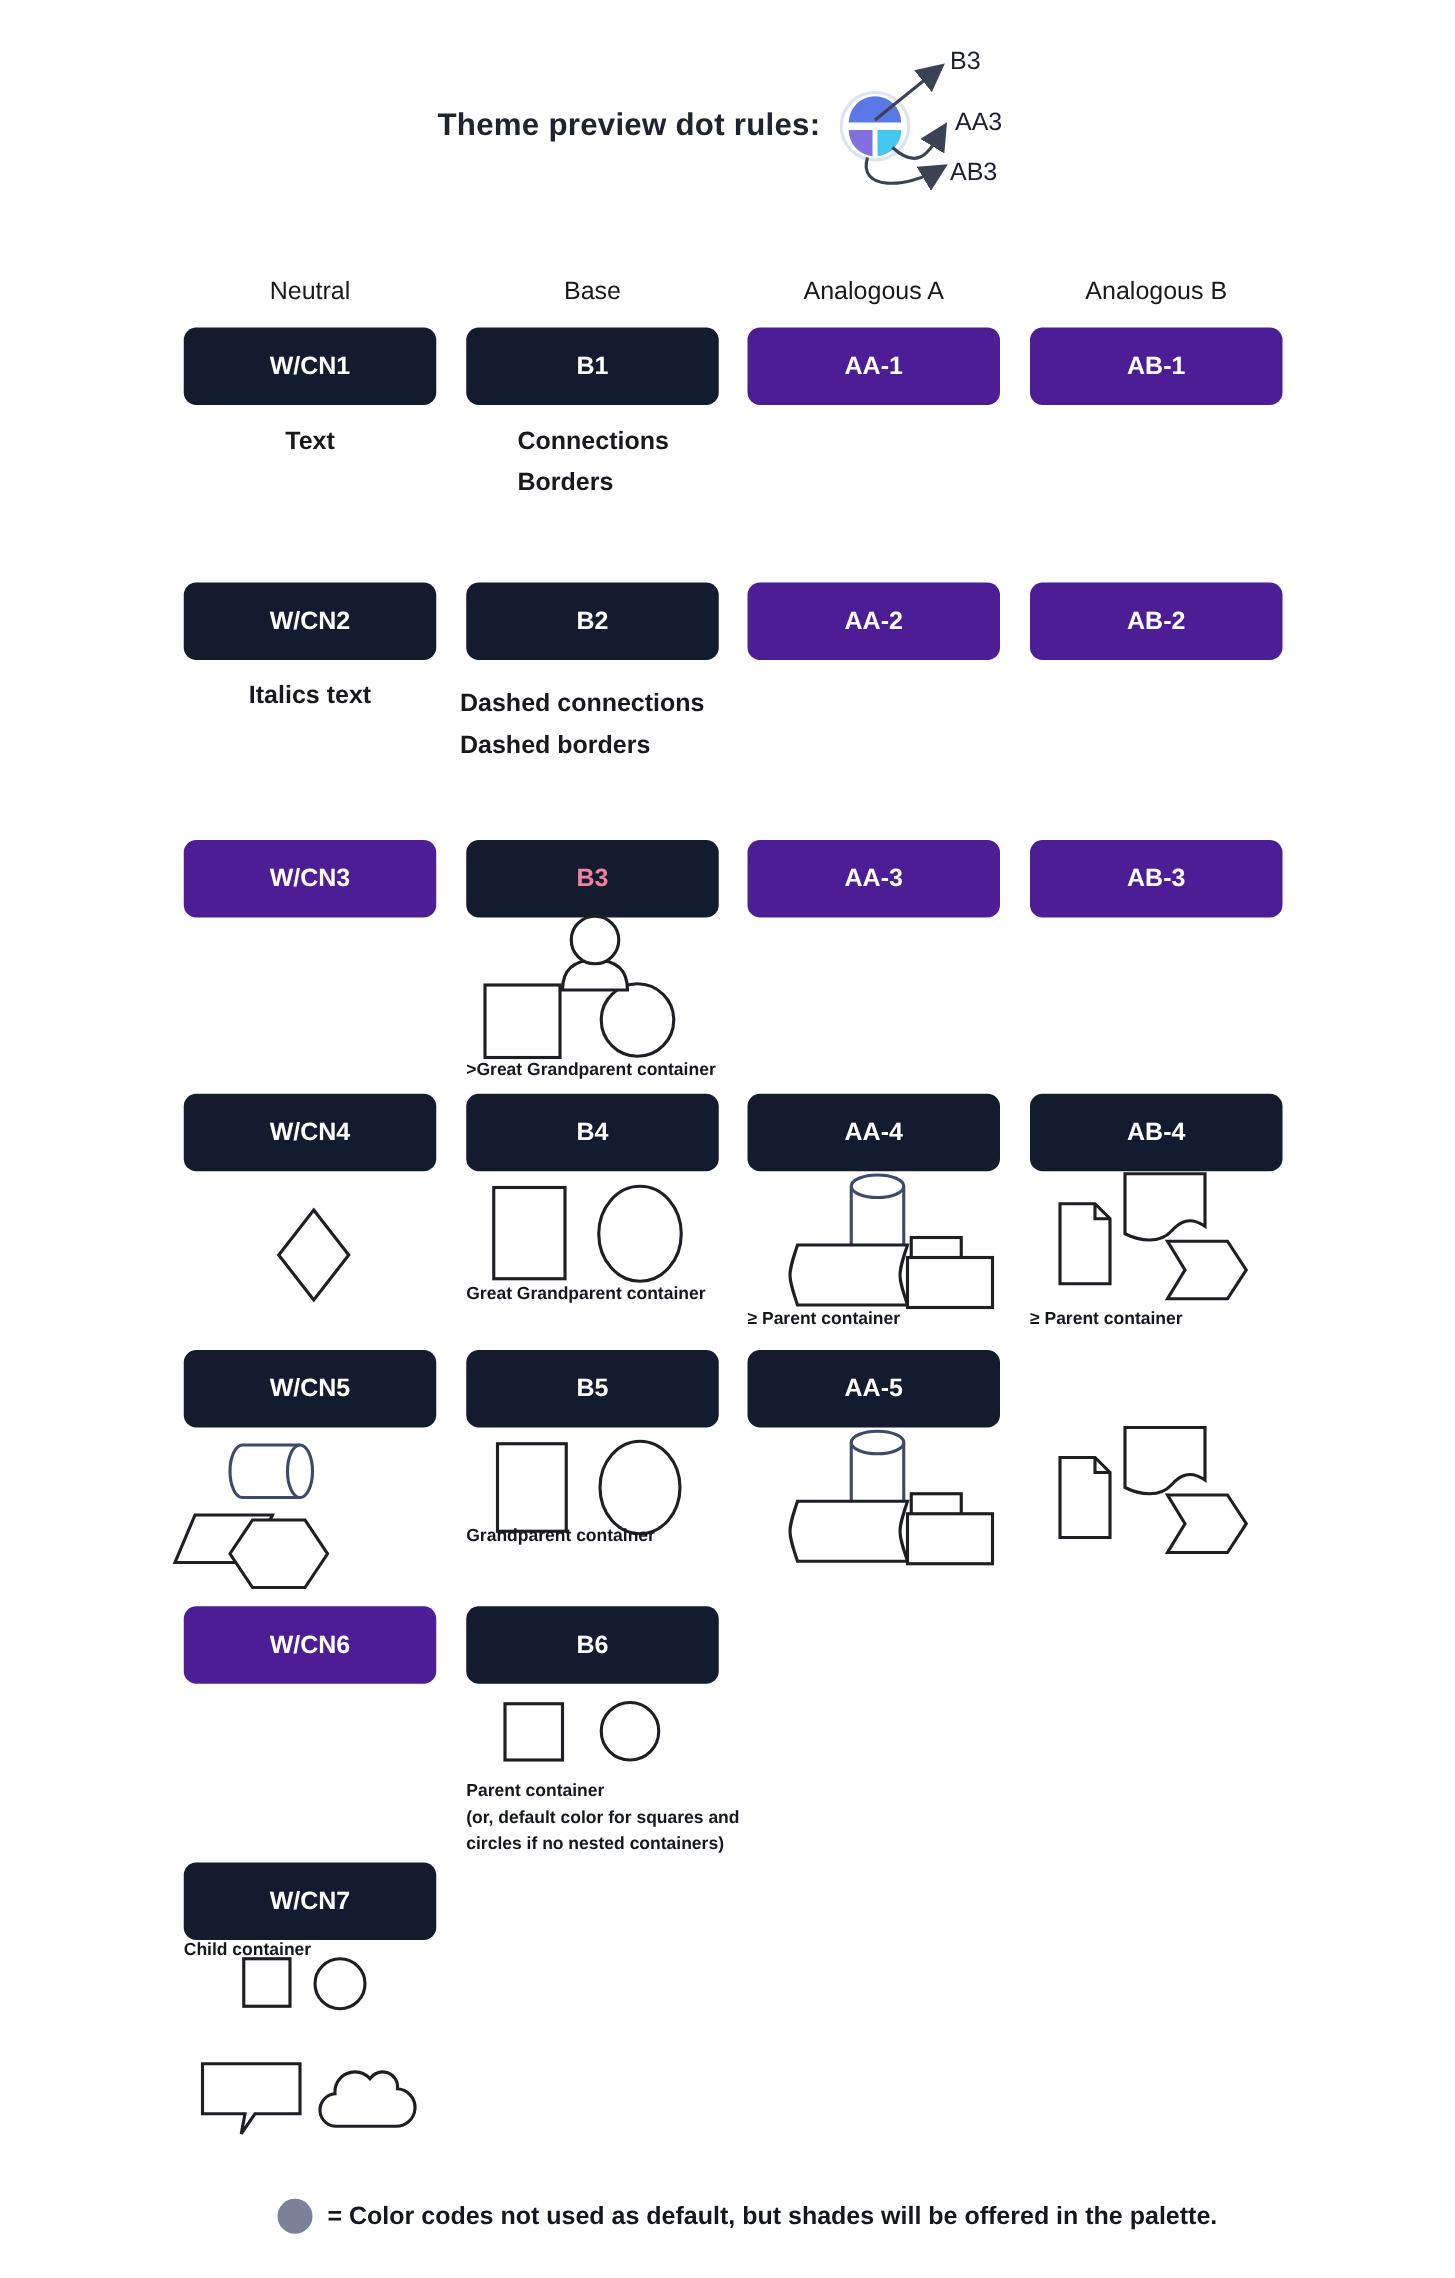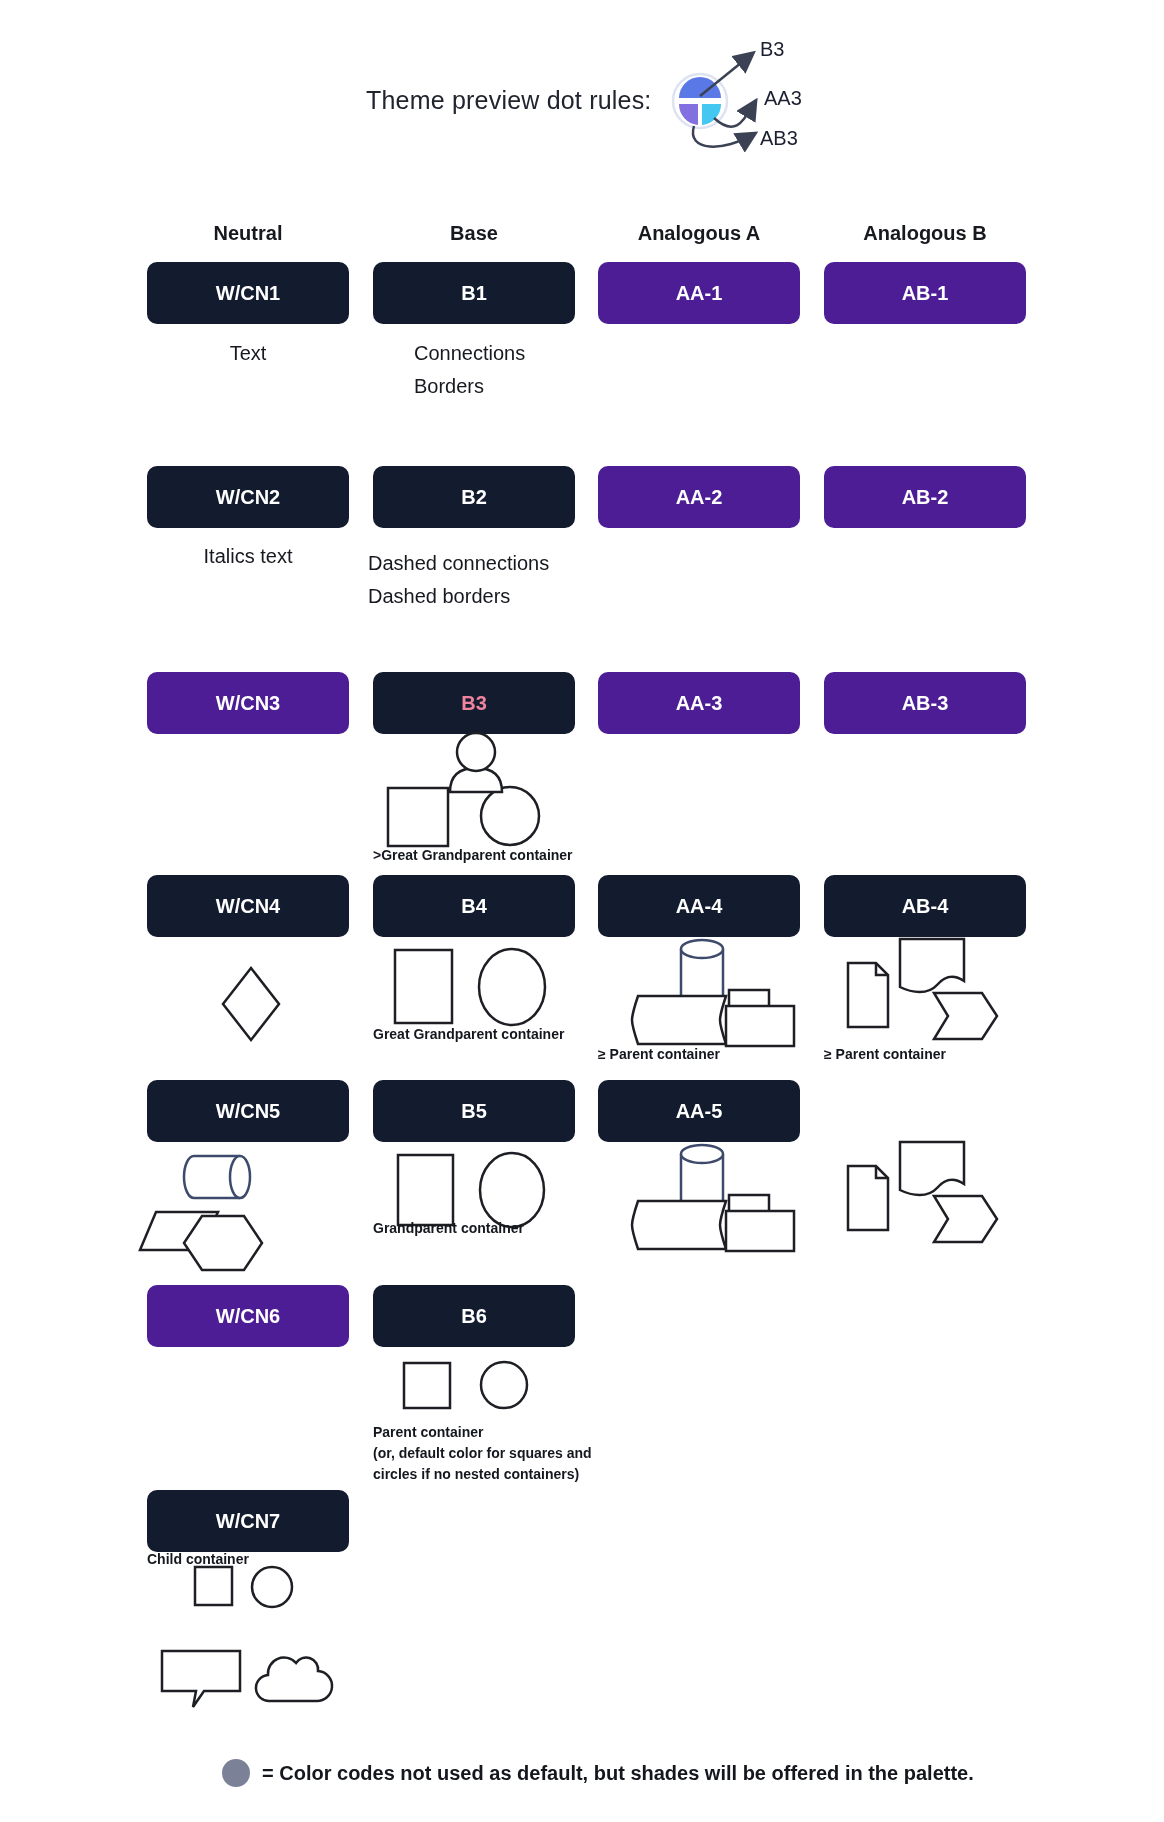--- a/index.html
+++ b/index.html
@@ -1,24 +1,24 @@
 <!DOCTYPE html>
 <html><head>
 <meta charset="utf-8">
 <style>
   html,body{margin:0;padding:0;background:#ffffff;font-family:"Liberation Sans",sans-serif;color:#17191f}
   .canvas{position:relative;width:1164px;height:1822px;background:#ffffff;overflow:hidden}
-  .title{position:absolute;left:366px;top:86px;font-size:25px;font-weight:400;color:#20242e;letter-spacing:.2px}
+  .title{position:absolute;left:350px;top:86px;font-size:25px;font-weight:700;color:#20242e;letter-spacing:.2px}
   .dotlbl{position:absolute;font-size:20px;font-weight:500;color:#1b2030}
-  .hdr{position:absolute;width:202px;text-align:center;font-size:20px;font-weight:700;color:#17191f}
+  .hdr{position:absolute;width:202px;text-align:center;font-size:20px;font-weight:400;color:#17191f}
   .swatch{position:absolute;width:202px;height:62px;border-radius:10px;display:flex;align-items:center;justify-content:center;font-size:20px;font-weight:600;color:#ffffff}
   .dark{background:#131b2e}
   .gray{background:#4c1d95}
   .pink{color:#f0849f}
-  .lbl{position:absolute;font-size:20px;font-weight:400;color:#17191f}
+  .lbl{position:absolute;font-size:20px;font-weight:700;color:#17191f}
   .ctr{width:202px;text-align:center}
   .cap{position:absolute;font-size:14px;font-weight:700;color:#14171e}
   .capc{width:202px;}
   svg.shapes{position:absolute;overflow:visible}
   .sk{stroke:#1d1f24;stroke-width:2.5px;fill:none}
   .skw{stroke:#1d1f24;stroke-width:2.5px;fill:#ffffff}
   .skb{stroke:#3e4a6b;stroke-width:2.5px;fill:#ffffff}
   .legend-dot{position:absolute;left:222px;top:1759px;width:28px;height:28px;border-radius:50%;background:#7b8196}
   .legend-text{position:absolute;left:262px;top:1762px;font-size:20px;font-weight:700;color:#14171e}
 </style>

